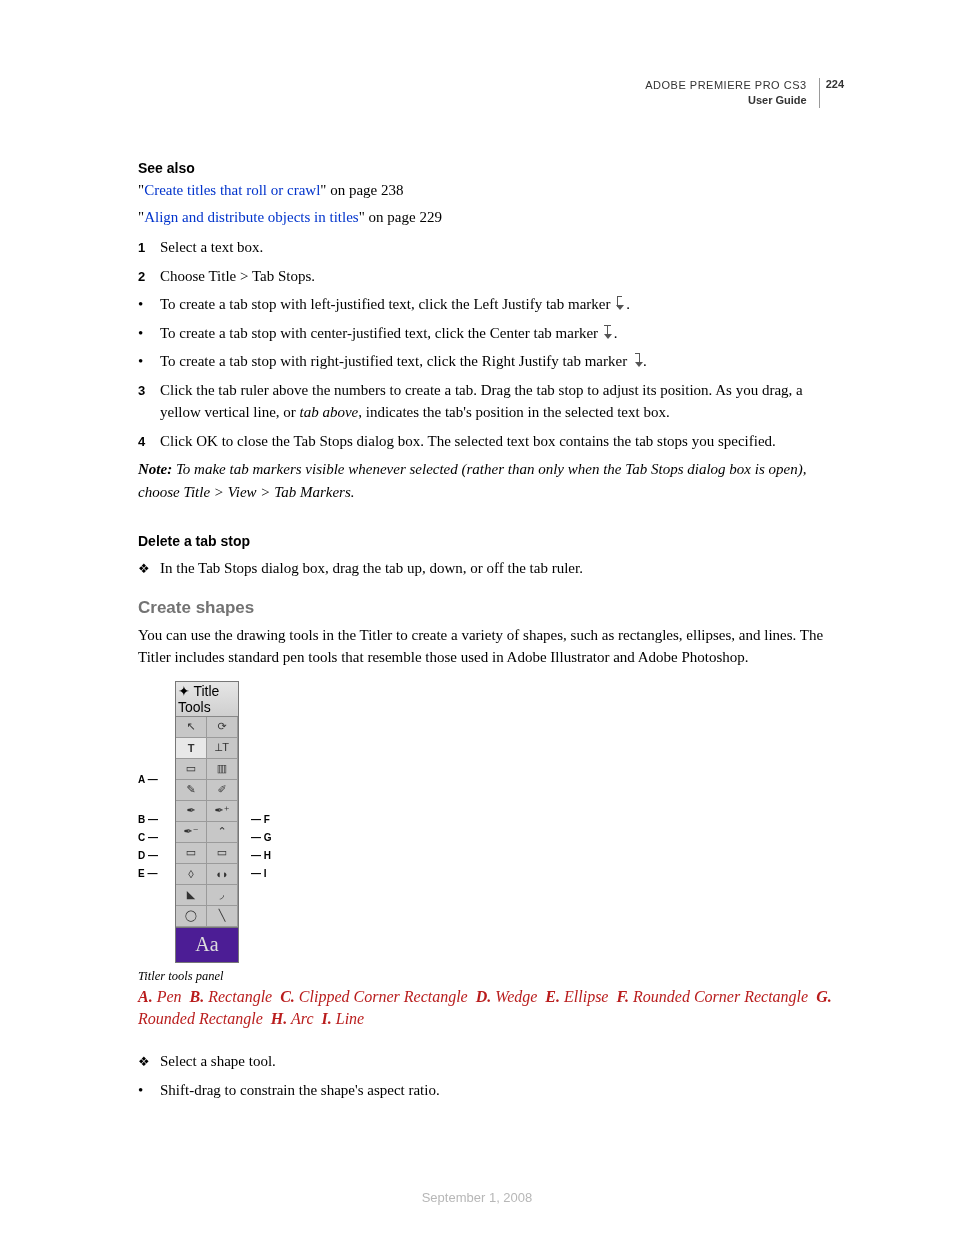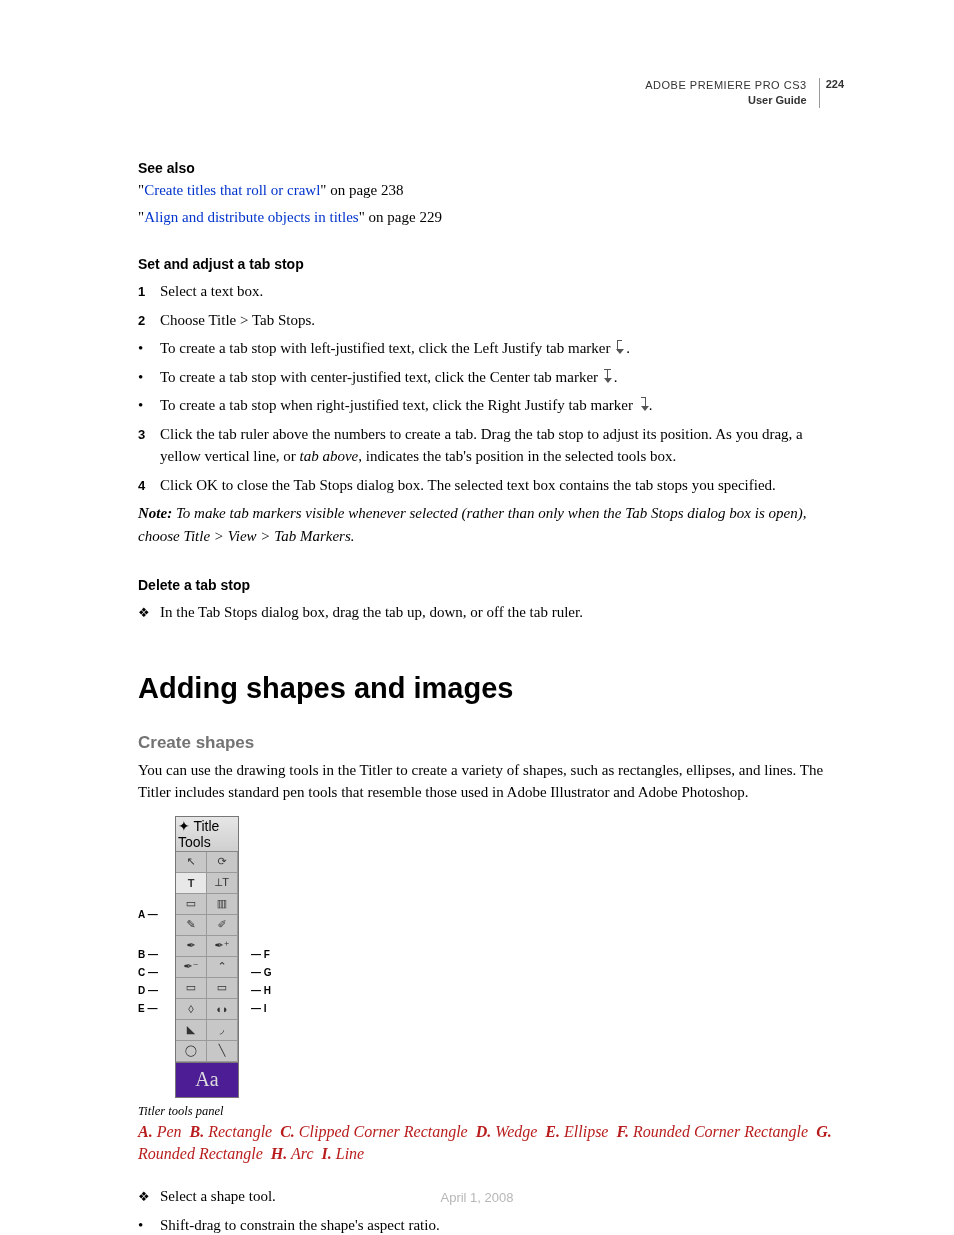--- a/index.html
+++ b/index.html
@@ -198,42 +198,40 @@
 
   <div class="content">
     <div class="sans-bold see-also">See also</div>
     <div class="link-line">
       <span class="q">"</span><a href="#">Create titles that roll or crawl</a><span>" on page 238</span>
     </div>
     <div class="link-line">
       <span class="q">"</span><a href="#">Align and distribute objects in titles</a><span>" on page 229</span>
     </div>
 
-    <div class="sans-bold subhead">Set and adjust a tab stop</div>
     <ul class="ol">
       <li><span class="num">1</span><span>Select a text box.</span></li>
       <li><span class="num">2</span><span>Choose Title &gt; Tab Stops.</span></li>
     </ul>
     <ul class="bullets">
       <li><span>To create a tab stop with left-justified text, click the Left Justify tab marker </span><span class="glyph left"><span class="tick"></span></span><span>.</span></li>
       <li><span>To create a tab stop with center-justified text, click the Center tab marker </span><span class="glyph center"><span class="tick"></span></span><span>.</span></li>
-      <li><span>To create a tab stop when right-justified text, click the Right Justify tab marker </span><span class="glyph right"><span class="tick"></span></span><span>.</span></li>
+      <li><span>To create a tab stop with right-justified text, click the Right Justify tab marker </span><span class="glyph right"><span class="tick"></span></span><span>.</span></li>
     </ul>
     <ul class="ol">
-      <li><span class="num">3</span><span>Click the tab ruler above the numbers to create a tab. Drag the tab stop to adjust its position. As you drag, a yellow vertical line, or </span><i>tab above</i><span>, indicates the tab's position in the selected tools box.</span></li>
+      <li><span class="num">3</span><span>Click the tab ruler above the numbers to create a tab. Drag the tab stop to adjust its position. As you drag, a yellow vertical line, or </span><i>tab above</i><span>, indicates the tab's position in the selected text box.</span></li>
       <li><span class="num">4</span><span>Click OK to close the Tab Stops dialog box. The selected text box contains the tab stops you specified.</span></li>
     </ul>
     <div class="note">
       <span class="nlabel">Note:</span><span> To make tab markers visible whenever selected (rather than only when the Tab Stops dialog box is open), choose Title &gt; View &gt; Tab Markers.</span>
     </div>
 
     <div class="sans-bold subhead">Delete a tab stop</div>
     <div class="diamond-line"><span>In the Tab Stops dialog box, drag the tab up, down, or off the tab ruler.</span></div>
 
-    <div class="h1">Adding shapes and images</div>
 
     <div class="h2">Create shapes</div>
     <div class="body">You can use the drawing tools in the Titler to create a variety of shapes, such as rectangles, ellipses, and lines. The Titler includes standard pen tools that resemble those used in Adobe Illustrator and Adobe Photoshop.</div>
 
     <div class="panel-wrap">
       <div class="labels-left">
         <div style="top:93px;"><span>A</span> <span class="dash">—</span></div>
         <div style="top:133px;"><span>B</span> <span class="dash">—</span></div>
         <div style="top:151px;"><span>C</span> <span class="dash">—</span></div>
         <div style="top:169px;"><span>D</span> <span class="dash">—</span></div>
@@ -287,14 +285,14 @@
       <span class="lb">H.</span> <span>Arc</span>&nbsp;
       <span class="lb">I.</span> <span>Line</span>
     </div>
 
     <div class="diamond-line"><span>Select a shape tool.</span></div>
     <ul class="bullets">
       <li><span>Shift-drag to constrain the shape's aspect ratio.</span></li>
     </ul>
   </div>
 
-  <div class="footer-date">April 1, 2008</div>
+  <div class="footer-date">September 1, 2008</div>
 </div>
 
 </body></html>

